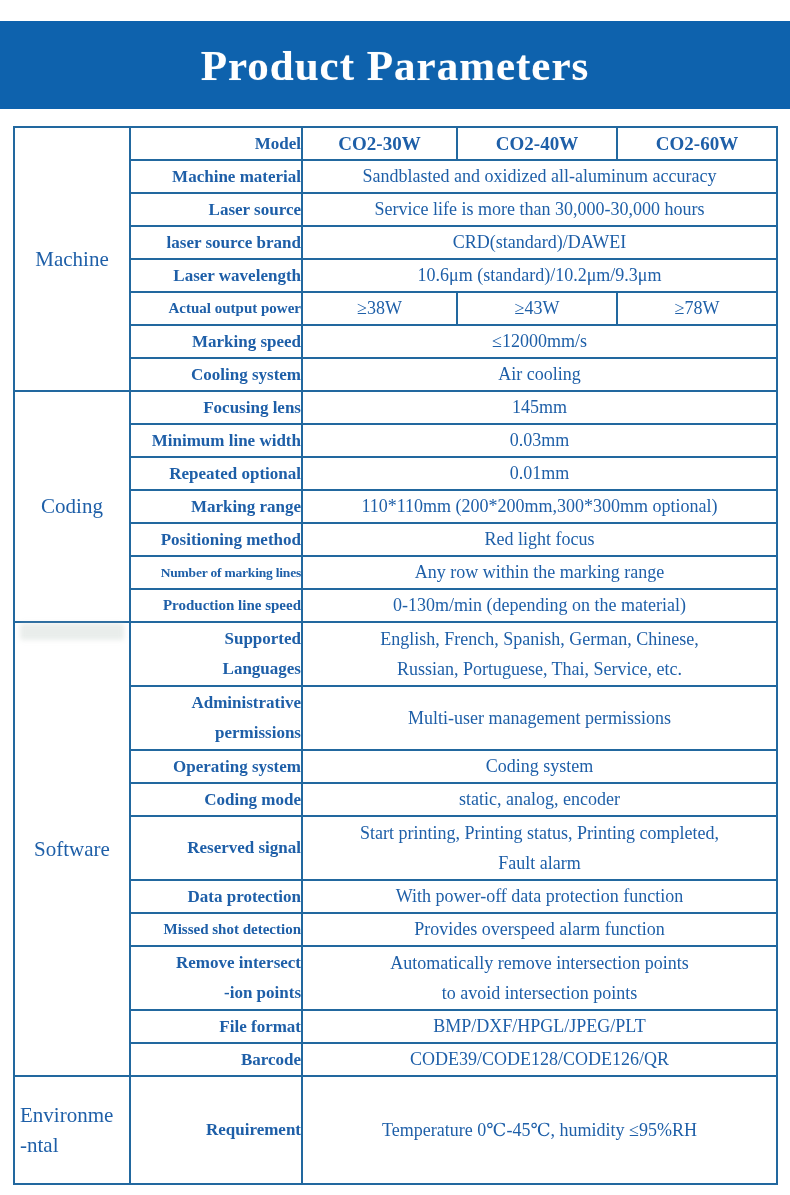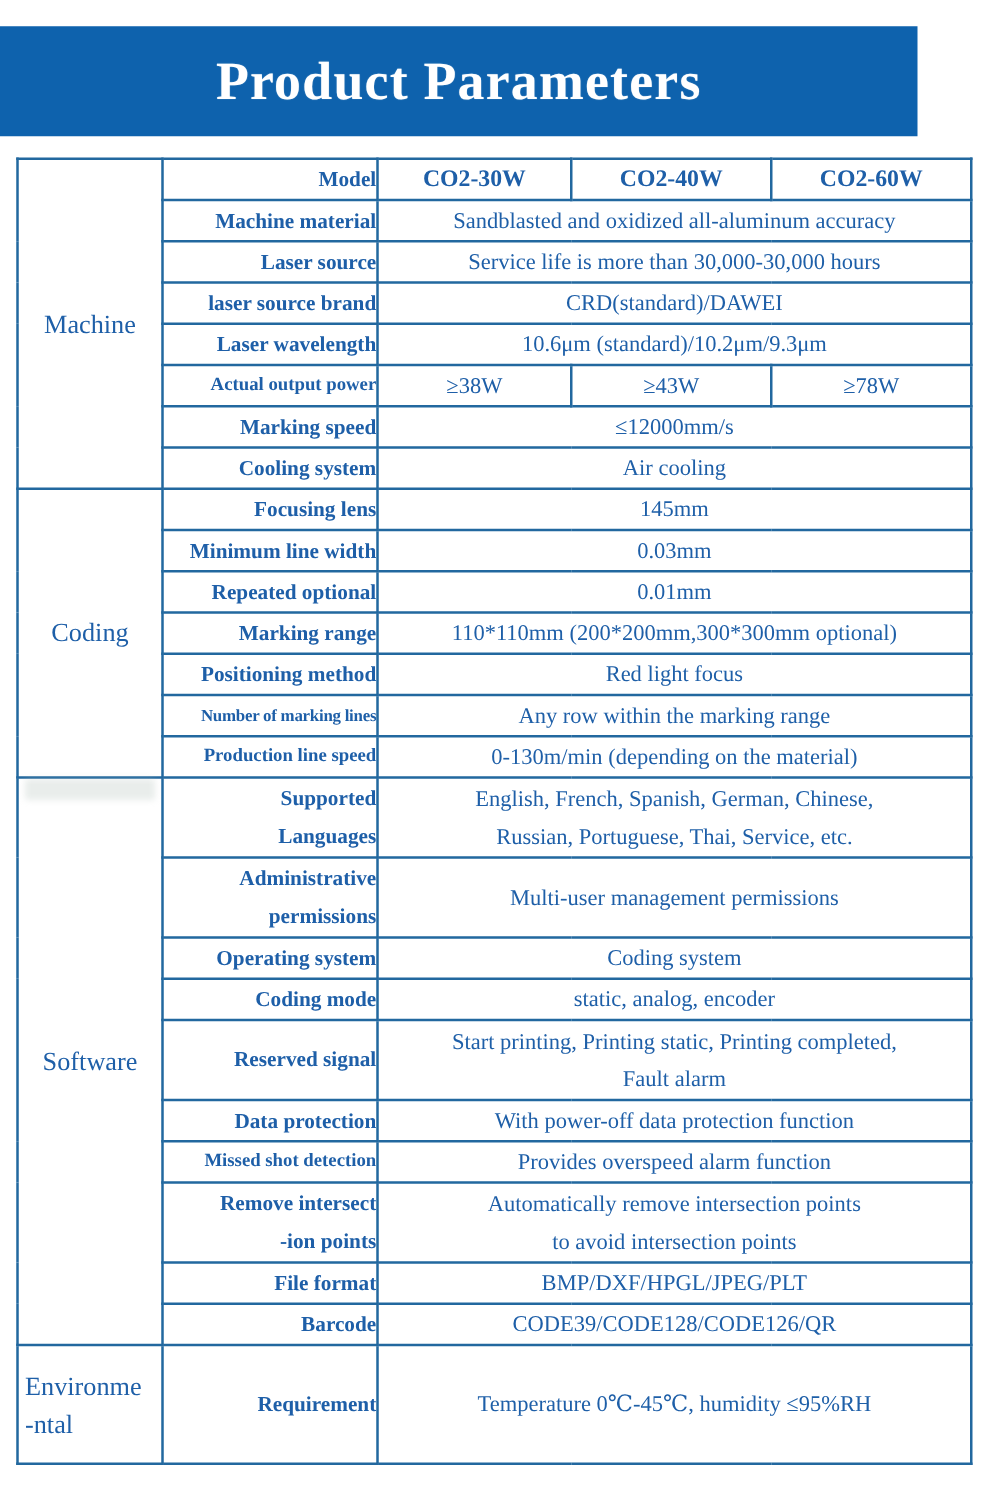--- a/index.html
+++ b/index.html
@@ -7,21 +7,21 @@
     width: 790px; height: 1195px;
     background: #ffffff;
     font-family: "Liberation Serif", "DejaVu Serif", serif;
     position: relative;
     overflow: hidden;
   }
   
   .banner {
     position: absolute;
     left: 0; top: 21px;
-    width: 734px; height: 88px;
+    width: 790px; height: 88px;
     background: #0e62ad;
     display: flex; align-items: center; justify-content: center;
   }
   .banner h1 {
     margin: 0;
     color: #ffffff;
     font-size: 43px;
     font-weight: bold;
     letter-spacing: 1px;
     text-shadow: 0 0 1px rgba(255,255,255,0.4);
@@ -38,21 +38,21 @@
     background: #ffffff;
   }
   table.params td {
     border: 2px solid #22689f;
     color: #1e5fa8;
     padding: 0;
     overflow: hidden;
   }
   tr.r1 { height: 33px; }
   tr.r2 { height: 64px; }
-  tr.renv { height: 95px; padding-left: 24px; }
+  tr.renv { height: 108px; padding-left: 24px; }
   td.sec {
     text-align: center;
     vertical-align: middle;
     font-size: 21px;
     color: #2264ab;
   }
   td.sec.envsec {
     text-align: left;
     padding-left: 5px;
     line-height: 30px;
@@ -196,21 +196,21 @@
       <td class="lbl">Operating system</td>
       <td class="val" colspan="3">Coding system</td>
     </tr>
     <tr class="r1">
       <td class="lbl">Coding mode</td>
       <td class="val" colspan="3">static, analog, encoder</td>
     </tr>
     <tr class="r2">
       <td class="lbl">Reserved signal</td>
       <td class="val" colspan="3">
-        <div class="line">Start printing, Printing static, Printing completed,</div>
+        <div class="line">Start printing, Printing status, Printing completed,</div>
         <div class="line">Fault alarm</div>
       </td>
     </tr>
     <tr class="r1">
       <td class="lbl">Data protection</td>
       <td class="val" colspan="3">With power-off data protection function</td>
     </tr>
     <tr class="r1">
       <td class="lbl small">Missed shot detection</td>
       <td class="val" colspan="3">Provides overspeed alarm function</td>

